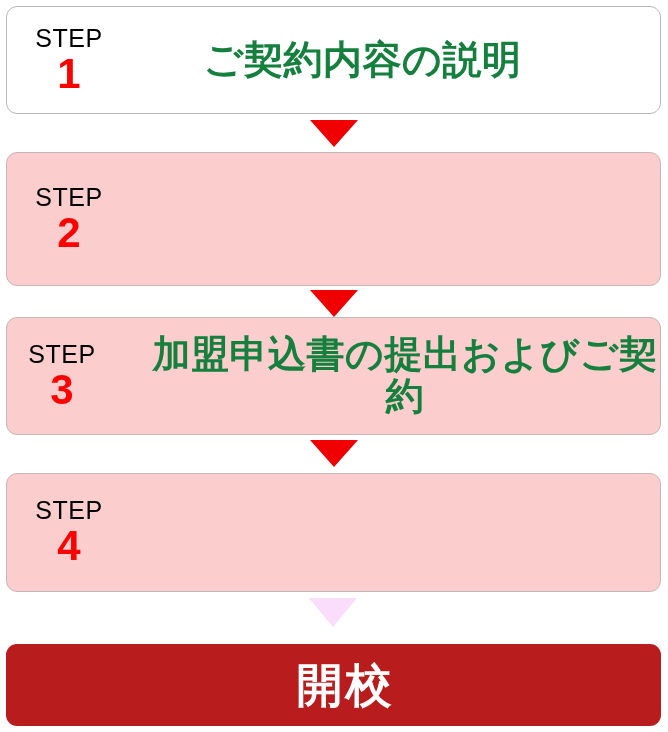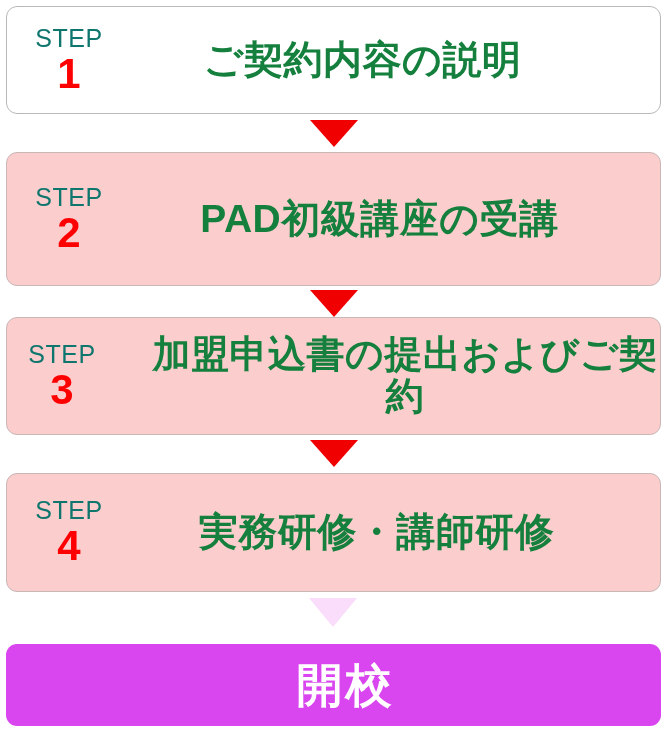--- a/index.html
+++ b/index.html
@@ -43,21 +43,21 @@
     color: #ff0000;
     line-height: 1;
     padding-left: 6px;
     box-sizing: border-box;
   }
   .step-word {
     display: block;
     font-size: 25px;
     font-weight: 400;
     letter-spacing: 0.5px;
-    color: #0f766e;
+    color: #000000;
   }
   .step-num {
     display: block;
     font-size: 42px;
     font-weight: 700;
     color: #ff0000;
     margin-top: 2px;
   }
 
   .step-title {
@@ -101,21 +101,21 @@
   #arrow-4 { top: 598px; left: 309px; }
 
   
   #box-final {
     position: absolute;
     left: 6px;
     top: 644px;
     width: 655px;
     height: 82px;
     box-sizing: border-box;
-    background: #d946ef;
+    background: #b91c1c;
     border-radius: 11px;
     display: flex;
     align-items: center;
     justify-content: center;
     padding-left: 24px;
   }
   #box-final .final-title {
     color: #ffffff;
     font-size: 46px;
     font-weight: 700;
@@ -136,41 +136,39 @@
     <div class="step-title">ご契約内容の説明</div>
   </div>
 
   <div class="arrow red" id="arrow-1"></div>
 
   <div class="step-box pink" id="box-step-2">
     <div class="step-badge">
       <span class="step-word">STEP</span>
       <span class="step-num">2</span>
     </div>
-    <div class="step-title">PAD初級講座の受講</div>
   </div>
 
   <div class="arrow red" id="arrow-2"></div>
 
   <div class="step-box pink" id="box-step-3">
     <div class="step-badge">
       <span class="step-word">STEP</span>
       <span class="step-num">3</span>
     </div>
     <div class="step-title">加盟申込書の提出およびご契約</div>
   </div>
 
   <div class="arrow red" id="arrow-3"></div>
 
   <div class="step-box pink" id="box-step-4">
     <div class="step-badge">
       <span class="step-word">STEP</span>
       <span class="step-num">4</span>
     </div>
-    <div class="step-title">実務研修・講師研修</div>
   </div>
 
   <div class="arrow pale" id="arrow-4"></div>
 
   <div id="box-final">
     <span class="final-title">開校</span>
   </div>
 
 </div>
 

